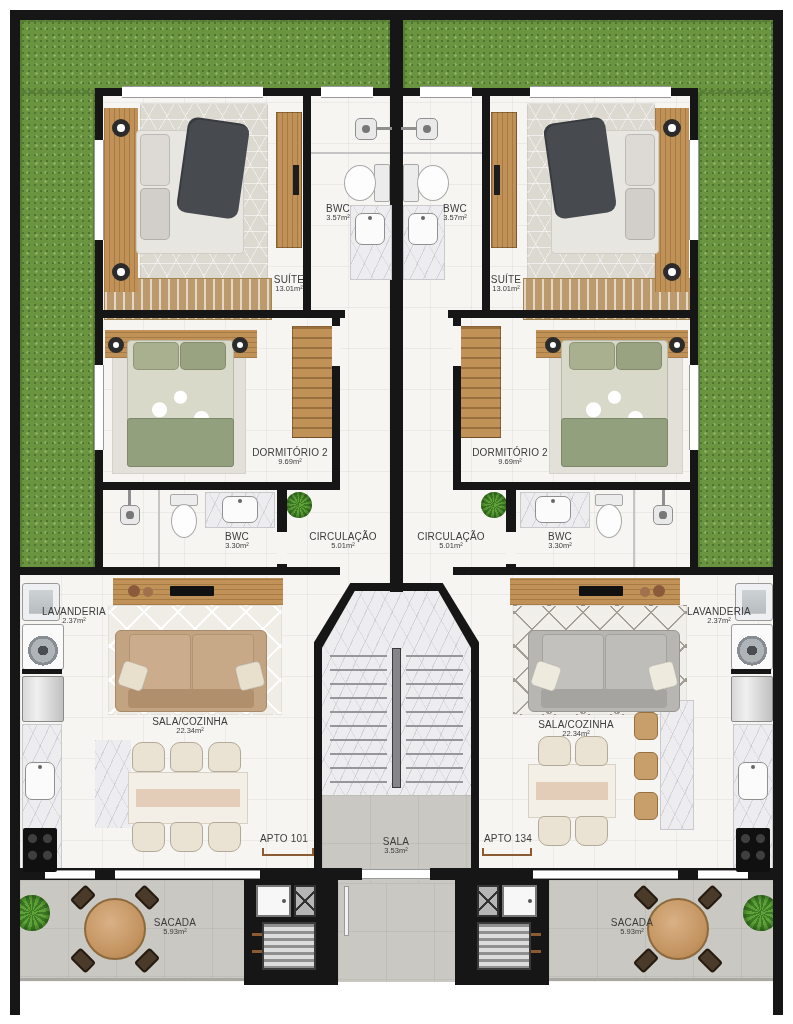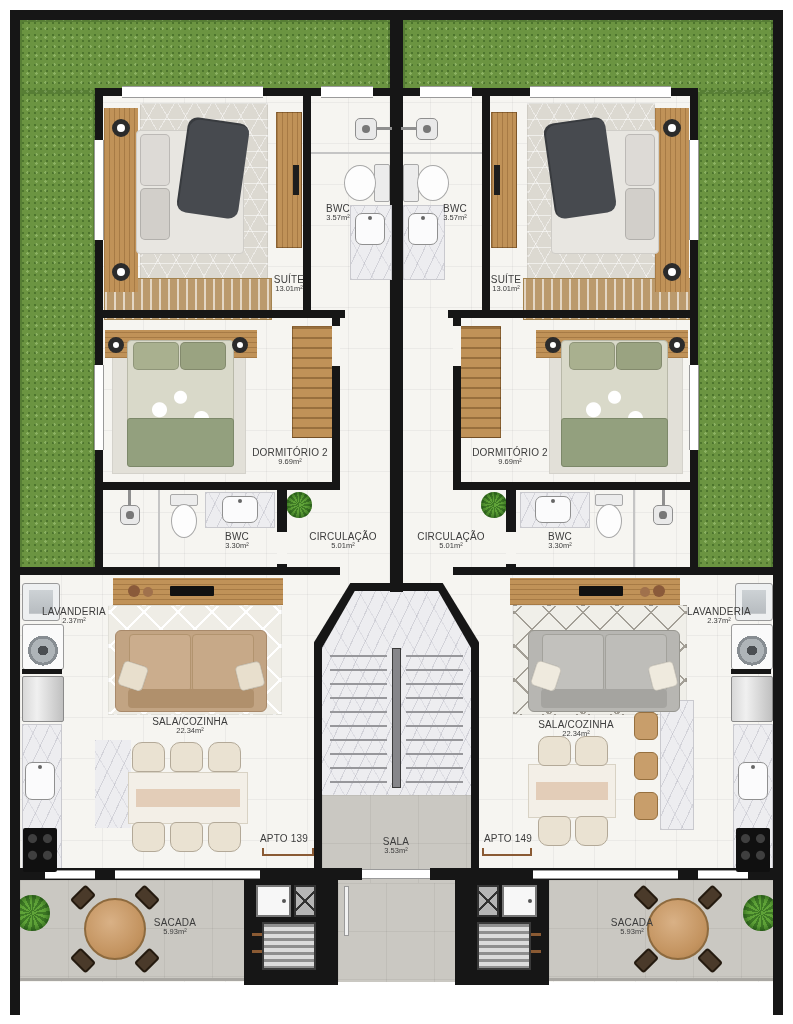--- a/index.html
+++ b/index.html
@@ -257,21 +257,21 @@
   </div>
   <div class="a chair" style="left:132px;top:742px;width:33px;height:30px;"></div>
   <div class="a chair" style="left:170px;top:742px;width:33px;height:30px;"></div>
   <div class="a chair" style="left:208px;top:742px;width:33px;height:30px;"></div>
   <div class="a dtable" style="left:128px;top:772px;width:120px;height:52px;"></div>
   <div class="a runner" style="left:136px;top:789px;width:104px;height:18px;"></div>
   <div class="a chair dn" style="left:132px;top:822px;width:33px;height:30px;"></div>
   <div class="a chair dn" style="left:170px;top:822px;width:33px;height:30px;"></div>
   <div class="a chair dn" style="left:208px;top:822px;width:33px;height:30px;"></div>
   <div class="a lbl" style="left:256px;top:832px;width:56px;height:14px;">
-    <span class="nm">APTO 139</span>
+    <span class="nm">APTO 101</span>
   </div>
   <div class="a brk" style="left:262px;top:848px;width:52px;height:8px;"></div>
 
   <div class="a stair-out" style="left:314px;top:583px;width:165px;height:212px;"></div>
   <div class="a stair-in marble" style="left:322px;top:591px;width:149px;height:204px;"></div>
   <div class="a treads" style="left:330px;top:655px;width:57px;height:132px;"></div>
   <div class="a treads" style="left:406px;top:655px;width:57px;height:132px;"></div>
   <div class="a srail" style="left:392px;top:648px;width:9px;height:140px;"></div>
   <div class="a wall" style="left:314px;top:795px;width:8px;height:88px;"></div>
   <div class="a wall" style="left:471px;top:795px;width:8px;height:88px;"></div>
@@ -414,17 +414,17 @@
   <div class="a chair" style="left:575px;top:736px;width:33px;height:30px;"></div>
   <div class="a dtable" style="left:528px;top:764px;width:88px;height:54px;"></div>
   <div class="a runner" style="left:536px;top:782px;width:72px;height:18px;"></div>
   <div class="a chair dn" style="left:538px;top:816px;width:33px;height:30px;"></div>
   <div class="a chair dn" style="left:575px;top:816px;width:33px;height:30px;"></div>
   <div class="a marble" style="left:660px;top:700px;width:32px;height:128px;z-index:4;border:1px solid #c9c9ce;"></div>
   <div class="a stool" style="left:634px;top:712px;width:24px;height:28px;"></div>
   <div class="a stool" style="left:634px;top:752px;width:24px;height:28px;"></div>
   <div class="a stool" style="left:634px;top:792px;width:24px;height:28px;"></div>
   <div class="a lbl" style="left:480px;top:832px;width:56px;height:14px;">
-    <span class="nm">APTO 149</span>
+    <span class="nm">APTO 134</span>
   </div>
   <div class="a brk" style="left:482px;top:848px;width:50px;height:8px;"></div>
 
 </div>
 
 </body></html>

